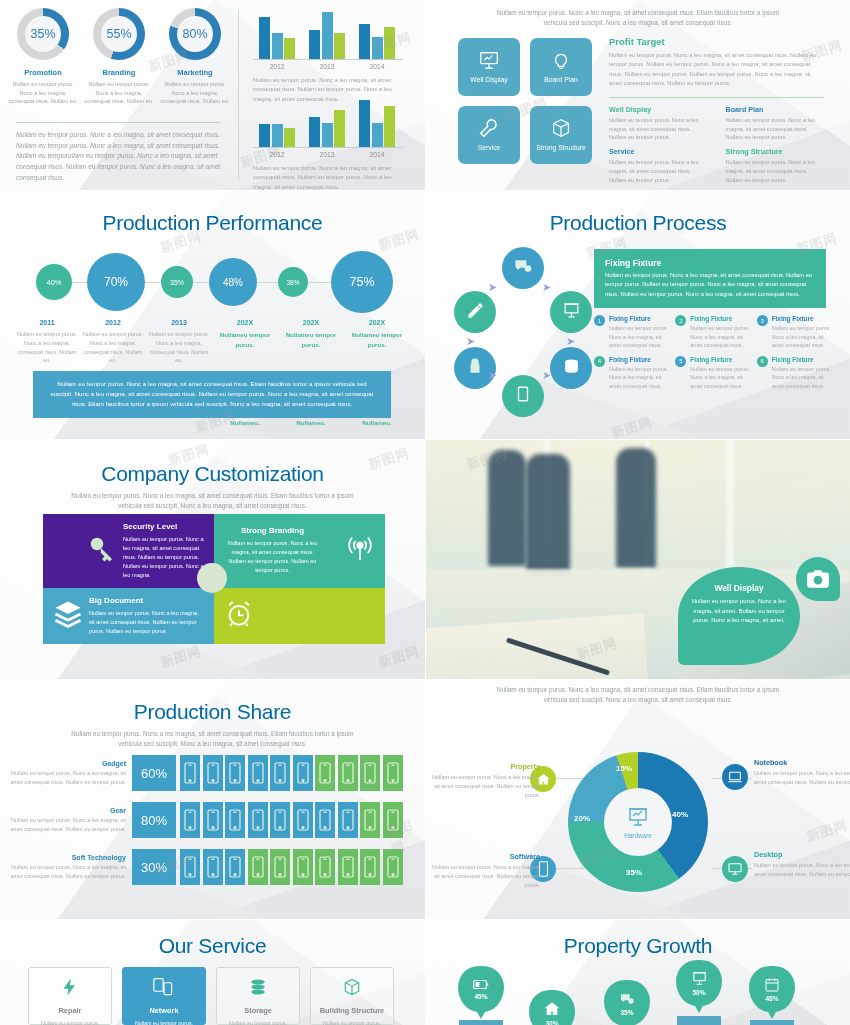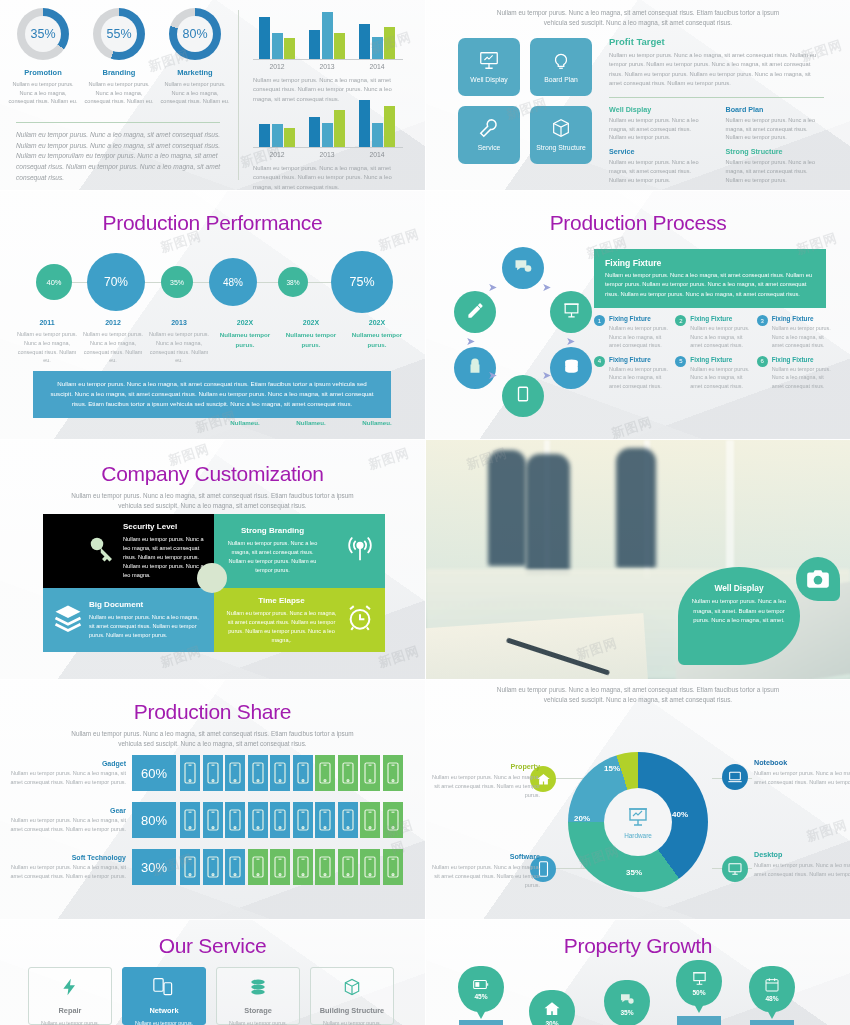--- a/index.html
+++ b/index.html
@@ -24,21 +24,21 @@
       linear-gradient(20deg, rgba(232,234,236,.9) 0 25%, rgba(0,0,0,0) 25%),
       linear-gradient(340deg, rgba(226,228,231,.8) 0 20%, rgba(0,0,0,0) 20%),
       linear-gradient(180deg,#f7f8f9,#eceef0);
     pointer-events:none;
   }
   .slide > * { position:relative; z-index:2; }
 
   .wm { position:absolute; z-index:3; color:rgba(150,155,160,.20); font-size:13px;
         font-family:"DejaVu Sans", sans-serif; letter-spacing:1px; pointer-events:none; font-weight:bold;}
 
-  .title { text-align:center; font-size:21px; color:#a21caf; font-weight:400; letter-spacing:-.3px;}
+  .title { text-align:center; font-size:21px; color:#0369a1; font-weight:400; letter-spacing:-.3px;}
   .subtitle { text-align:center; font-size:6.4px; color:#9ba0a4; line-height:1.55; margin:5px auto 0; width:72%;}
 
   .teal { color:#2aa9a0; }
   .blue { color:#2584b4; }
 
   
   .s1 { left:0; top:0; width:425px; height:190px; }
   .s1 .donuts { position:absolute; left:8px; top:8px; width:222px; display:flex; gap:6px; }
   .dcol { width:70px; text-align:center; }
   .dring { width:52px; height:52px; margin:0 auto; border-radius:50%;
@@ -116,21 +116,21 @@
         display:flex;align-items:center;justify-content:center;flex:0 0 auto;}
   .step h5{ font-size:6.4px; font-weight:bold;}
   .step p{ font-size:5.4px; color:#a9aeb2; line-height:1.58; margin-top:2px;}
 
   
   .s5 { left:0; top:440px; width:425px; height:239px; }
   .s5 .title{ margin-top:22px;}
   .quad{ position:absolute; left:43px; top:74px; width:342px; height:128px;
          display:grid; grid-template-columns:1fr 1fr; grid-template-rows:1fr 1fr;}
   .q{ padding:8px 10px; color:#fff; display:flex; gap:6px; align-items:center;}
-  .q.q1{ background:#000000;padding-left:44px;} .q.q2{ background:#3fb79c;gap:24px;}
+  .q.q1{ background:#4c1d95;padding-left:44px;} .q.q2{ background:#3fb79c;gap:24px;}
   .q.q3{ background:#49a8c7;} .q.q4{ background:#b1d129;}
   .q h4{ font-size:8px; font-weight:bold; margin-bottom:4px;}
   .q p{ font-size:5.6px; line-height:1.6;}
   .q.q2 .qt, .q.q4 .qt{ text-align:center; }
   .q.q1 .qt, .q.q3 .qt{ text-align:left; }
   .quad .hub{ position:absolute; left:154px; top:49px; width:30px;height:30px;border-radius:50%;
               background:#d8e6cf; z-index:4;}
 
   
   .s6 { left:426px; top:440px; width:424px; height:239px; background:#cfe3da;}
@@ -591,24 +591,20 @@
               <path d="M12 2L2 7l10 5 10-5-10-5z"></path>
               <path d="M2 12l10 5 10-5" stroke="#fff" stroke-width="2.2" fill="none"></path>
               <path d="M2 17l10 5 10-5" stroke="#fff" stroke-width="2.2" fill="none"></path>
             </svg></span>
         <div class="qt">
             <h4>Big Document</h4>
             <p>Nullam eu tempor purus. Nunc a leo magna, sit amet consequat risus. Nullam eu tempor purus. Nullam eu tempor purus.</p>
           </div>
       </div>
       <div class="q q4">
-        <div class="qt">
-            <h4>Time Elapse</h4>
-            <p>Nullam eu tempor purus. Nunc a leo magna, sit amet consequat risus. Nullam eu tempor purus. Nullam eu tempor purus. Nunc a leo magna,.</p>
-          </div>
         <span><svg width="30" height="30" viewBox="0 0 24 24" fill="none" stroke="#fff" stroke-width="1.6">
               <circle cx="12" cy="13" r="7.5"></circle>
               <path d="M12 9v4h3.5M4 5l3-2.5M20 5l-3-2.5M6.5 19.5L5 21.5M17.5 19.5l1.5 2"></path>
             </svg></span>
       </div>
       <div class="hub"></div>
     </div>
   </div>
 
   <div class="slide s6">
@@ -913,21 +909,21 @@
         <span><svg width="24" height="24" viewBox="0 0 24 24" fill="none" stroke="#55aecb" stroke-width="1.4">
               <rect x="4" y="4" width="16" height="11"></rect>
               <path d="M12 15v5M8 20h8M3 4h18"></path>
               <path d="M7 11l3-3 2 2 4-4" stroke-width="1.1"></path>
             </svg></span>
         <span>Hardware</span>
       </div>
       <div class="dpct" style="left:104px;top:58px;"><span>40</span>%</div>
       <div class="dpct" style="left:58px;top:116px;"><span>35</span>%</div>
       <div class="dpct" style="left:6px;top:62px;"><span>20</span>%</div>
-      <div class="dpct" style="left:36px;top:12px;"><span>15</span>%</div>
+      <div class="dpct" style="left:48px;top:12px;"><span>15</span>%</div>
     </div>
 
     <div class="legicon" style="left:104px;top:86px;background:#b1d129">
       <svg width="15" height="15" viewBox="0 0 24 24" fill="#fff">
           <path d="M12 3L2 11h3v9h6v-5h2v5h6v-9h3L12 3z"></path>
         </svg>
     </div>
     <div class="legicon" style="left:104px;top:176px;background:#3e9fc8">
       <svg width="11" height="16" viewBox="0 0 12 20" fill="none" stroke="#fff" stroke-width="1.4">
           <rect x="1" y="1" width="10" height="18" rx="1.4"></rect>

